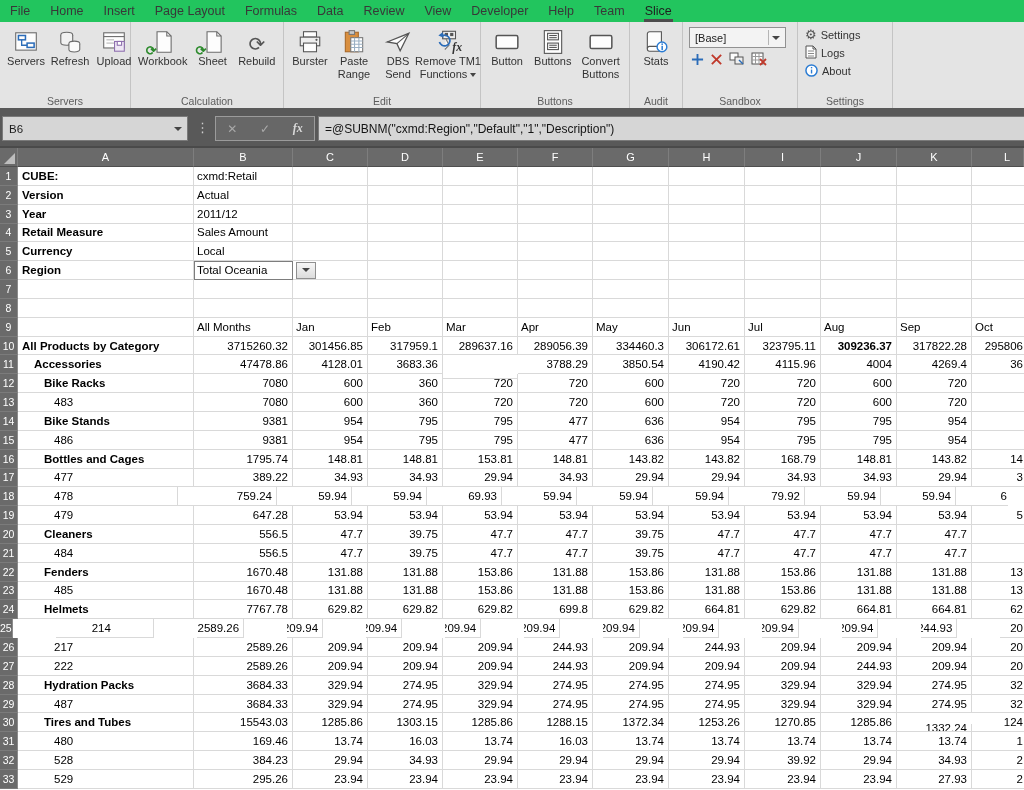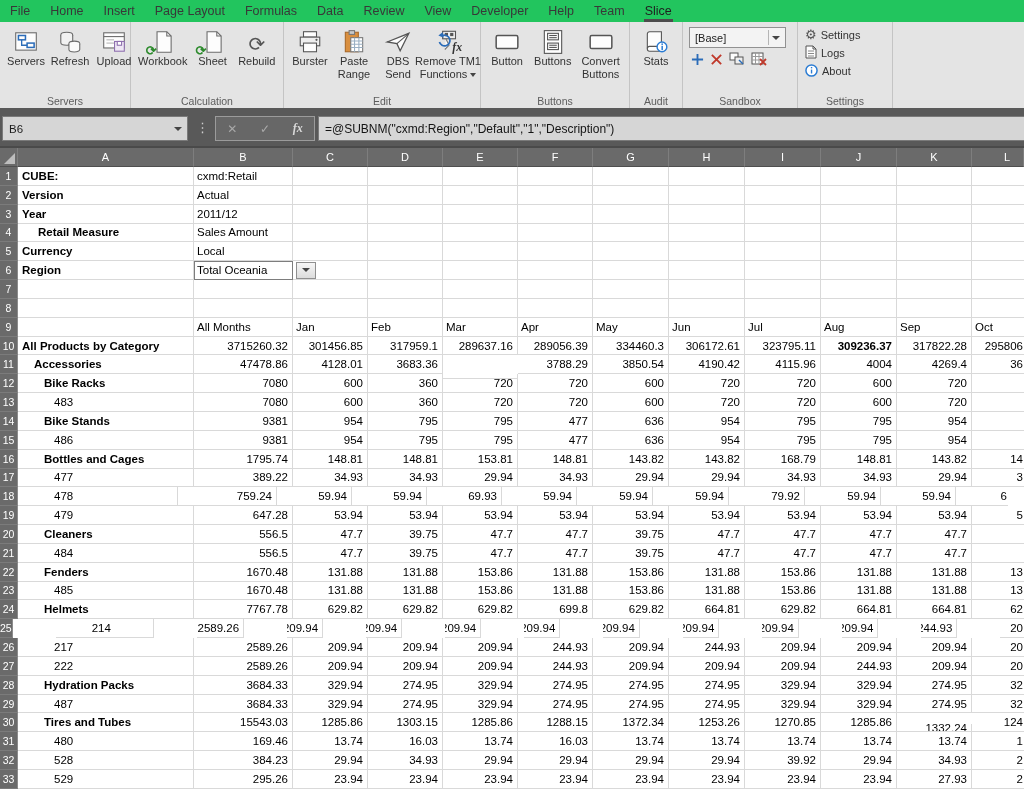--- a/index.html
+++ b/index.html
@@ -407,21 +407,21 @@
           <div class="c txt" style="width: 75px;"></div>
           <div class="c txt" style="width: 76px;"></div>
           <div class="c txt" style="width: 76px;"></div>
           <div class="c txt" style="width: 76px;"></div>
           <div class="c txt" style="width: 76px;"></div>
           <div class="c txt" style="width: 75px;"></div>
           <div class="c txt lastcol" style="width: 52px;"></div>
         </div>
         <div class="grow" style="position: relative;">
           <div class="gut">4</div>
-          <div class="c txt b" style="width: 176px; padding-left: 20px;">Retail Measure</div>
+          <div class="c txt b" style="width: 176px; padding-left: 4px;">Retail Measure</div>
           <div class="c txt" style="width: 99px;">Sales Amount</div>
           <div class="c txt" style="width: 75px;"></div>
           <div class="c txt" style="width: 75px;"></div>
           <div class="c txt" style="width: 75px;"></div>
           <div class="c txt" style="width: 75px;"></div>
           <div class="c txt" style="width: 76px;"></div>
           <div class="c txt" style="width: 76px;"></div>
           <div class="c txt" style="width: 76px;"></div>
           <div class="c txt" style="width: 76px;"></div>
           <div class="c txt" style="width: 75px;"></div>

